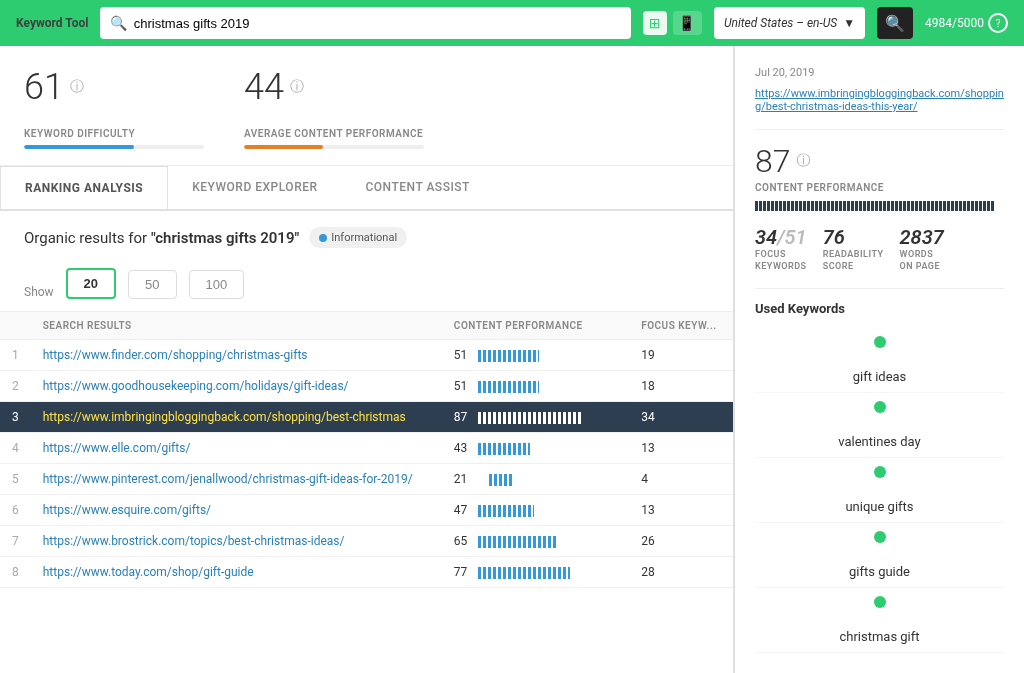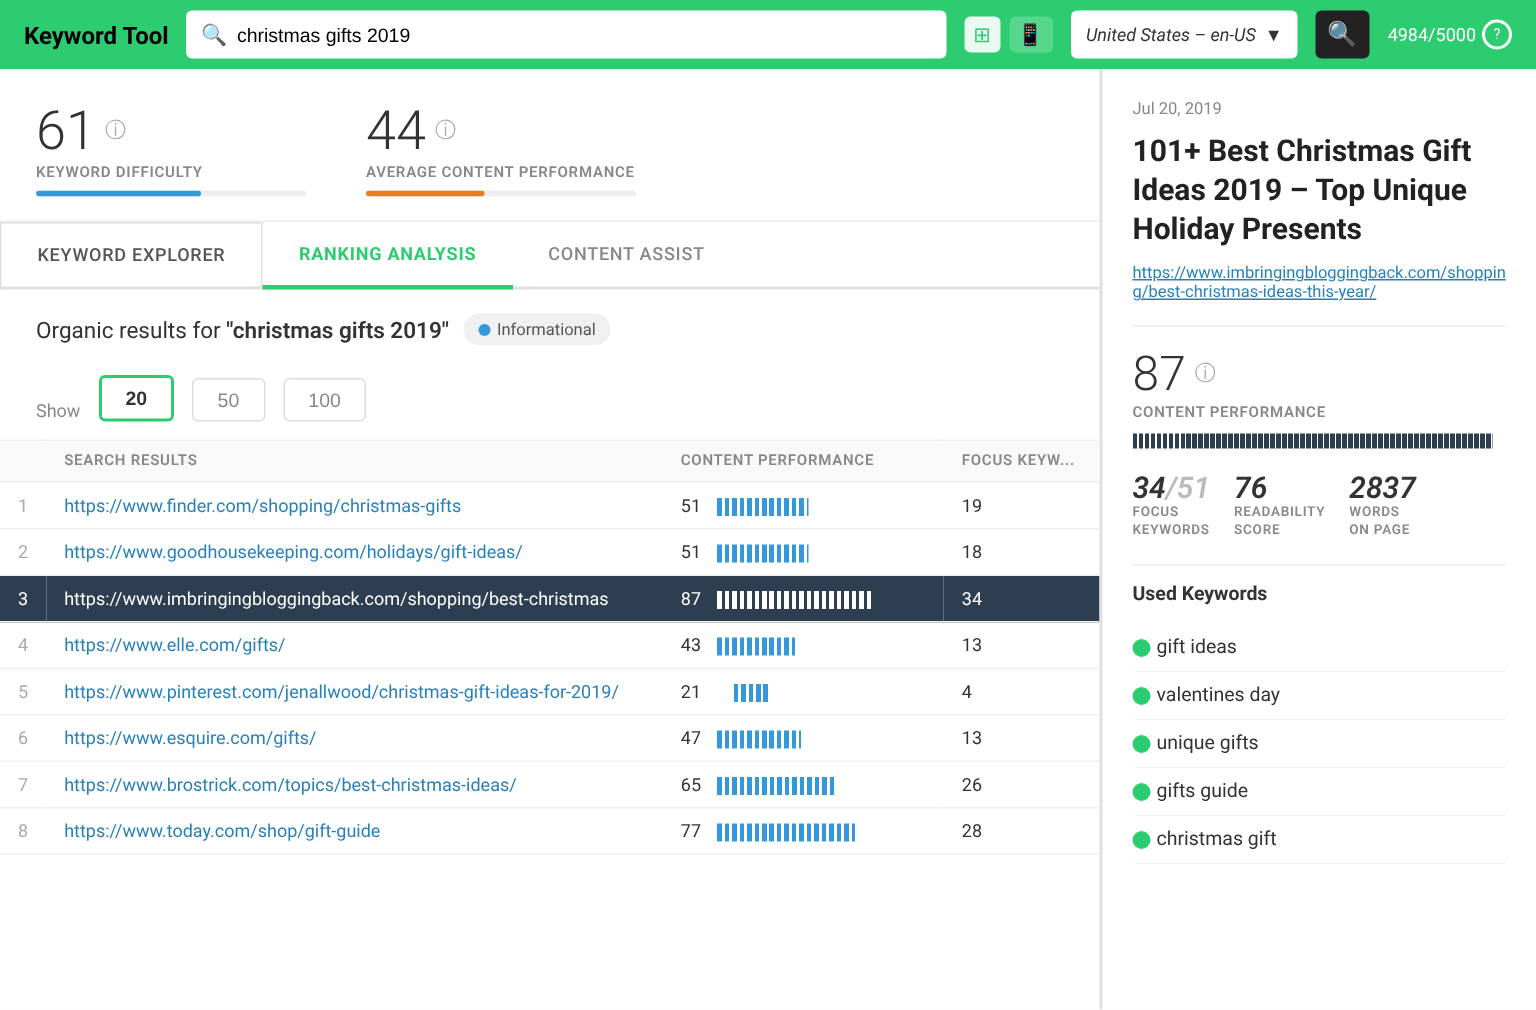--- a/index.html
+++ b/index.html
@@ -1,20 +1,20 @@
 <!DOCTYPE html>
 <html><head>
   <meta charset="utf-8">
   <style>
     * { box-sizing: border-box; margin: 0; padding: 0; }
     body { font-family: -apple-system, BlinkMacSystemFont, 'Segoe UI', Roboto, sans-serif; background: #f5f5f5; font-size: 13px; color: #333; }
 
     
     .header { background: #2ecc71; display: flex; align-items: center; padding: 0 16px; height: 46px; gap: 12px; }
-    .logo { color: #000000; font-weight: 700; font-size: 16px; white-space: nowrap; }
+    .logo { color: #404040; font-weight: 700; font-size: 12px; white-space: nowrap; }
     .search-bar { flex: 1; display: flex; align-items: center; background: white; border-radius: 4px; padding: 0 10px; height: 32px; gap: 6px; }
     .search-bar input { border: none; outline: none; flex: 1; font-size: 13px; }
     .search-icon-wrap { color: #aaa; font-size: 14px; }
     .header-icons { display: flex; gap: 6px; align-items: center; }
     .header-icon { background: rgba(255,255,255,0.2); border-radius: 4px; padding: 4px 6px; color: white; font-size: 14px; cursor: pointer; border: none; }
     .header-icon.active { background: rgba(255,255,255,0.9); color: #2ecc71; }
     .region-selector { display: flex; align-items: center; background: white; border-radius: 4px; padding: 4px 10px; font-size: 12px; height: 32px; gap: 6px; cursor: pointer; font-style: italic; }
     .search-btn { background: #222; color: white; border: none; border-radius: 4px; width: 36px; height: 32px; font-size: 16px; cursor: pointer; display: flex; align-items: center; justify-content: center; }
     .credit-counter { color: white; font-size: 12px; display: flex; align-items: center; gap: 4px; white-space: nowrap; }
     .credit-circle { width: 20px; height: 20px; border-radius: 50%; border: 2px solid white; display: flex; align-items: center; justify-content: center; font-size: 10px; color: white; }
@@ -23,21 +23,21 @@
     .main { display: flex; height: calc(673px - 46px); overflow: hidden; }
 
     
     .left-panel { flex: 1; overflow-y: auto; background: white; border-right: 1px solid #e0e0e0; }
 
     
     .stats-row { display: flex; padding: 20px 24px 16px; gap: 40px; border-bottom: 1px solid #eee; }
     .stat-item {}
     .stat-number { font-size: 36px; font-weight: 300; color: #333; display: flex; align-items: center; gap: 6px; }
     .stat-info { color: #aaa; font-size: 14px; cursor: pointer; }
-    .stat-label { font-size: 10px; font-weight: 600; color: #888; letter-spacing: 0.5px; margin-top: 2px; margin-bottom: 6px; }
+    .stat-label { font-size: 10px; font-weight: 600; color: #888; letter-spacing: 0.5px; margin-top: 20px; margin-bottom: 6px; }
     .progress-bar { height: 4px; width: 180px; background: #eee; border-radius: 2px; overflow: hidden; }
     .progress-fill-blue { height: 100%; background: #3498db; border-radius: 2px; }
     .progress-fill-orange { height: 100%; background: #e67e22; border-radius: 2px; }
 
     
     .tabs { display: flex; border-bottom: 2px solid #e0e0e0; background: white; }
     .tab { padding: 14px 24px; font-size: 12px; font-weight: 500; color: #888; cursor: pointer; border-bottom: 3px solid transparent; margin-bottom: -2px; text-transform: uppercase; letter-spacing: 0.5px; }
     .tab.active { color: #2ecc71; border-bottom: 3px solid #2ecc71; font-weight: 700; }
     .tab:first-child { border: 1px solid #e0e0e0; border-bottom: none; color: #555; }
 
@@ -56,42 +56,42 @@
     .show-btn:not(.active) { border-color: #ddd; color: #888; }
 
     
     .results-table { width: 100%; border-collapse: collapse; }
     .results-table thead tr { background: #f9f9f9; }
     .results-table th { padding: 8px 12px; font-size: 10px; font-weight: 600; color: #888; text-align: left; letter-spacing: 0.5px; text-transform: uppercase; border-top: 1px solid #eee; border-bottom: 1px solid #eee; }
     .results-table td { padding: 8px 12px; border-bottom: 1px solid #f0f0f0; font-size: 12px; }
     .results-table .url-cell { color: #2980b9; }
     .results-table tr.highlighted { background: #2c3e50; }
     .results-table tr.highlighted td { color: white; }
-    .results-table tr.highlighted .url-cell { color: #ffffff; }
+    .results-table tr.highlighted .url-cell { color: #fde047; }
     .row-num { color: #aaa; font-size: 11px; width: 20px; }
     .perf-bar-container { width: 120px; }
     .perf-bar { height: 12px; background: repeating-linear-gradient(90deg, #3498db 0px, #3498db 3px, transparent 3px, transparent 5px); }
     .perf-bar.white-bars { background: repeating-linear-gradient(90deg, white 0px, white 3px, transparent 3px, transparent 5px); }
 
     
     .right-panel { width: 290px; background: white; border-left: 1px solid #e0e0e0; overflow-y: auto; padding: 20px; }
     .article-date { font-size: 11px; color: #888; margin-bottom: 8px; }
     .article-title { font-size: 20px; font-weight: 700; color: #222; line-height: 1.3; margin-bottom: 10px; }
     .article-url { font-size: 11px; color: #2980b9; word-break: break-all; margin-bottom: 16px; text-decoration: underline; cursor: pointer; }
     .divider { border: none; border-top: 1px solid #eee; margin: 12px 0; }
     .perf-score { font-size: 32px; font-weight: 300; color: #333; display: flex; align-items: center; gap: 6px; }
     .perf-label { font-size: 10px; font-weight: 600; color: #888; letter-spacing: 0.5px; margin-bottom: 8px; margin-top: 2px; }
     .dense-bar { height: 10px; background: repeating-linear-gradient(90deg, #2c3e50 0px, #2c3e50 3px, transparent 3px, transparent 4px); width: 240px; margin-bottom: 14px; }
     .metrics-row { display: flex; gap: 16px; margin-bottom: 16px; }
     .metric-item {}
     .metric-value { font-size: 20px; font-weight: 600; color: #333; font-style: italic; }
     .metric-sub { font-size: 9px; color: #888; font-weight: 600; letter-spacing: 0.5px; text-transform: uppercase; line-height: 1.3; }
     .metric-faded { color: #bbb; }
     .used-keywords-title { font-size: 13px; font-weight: 700; color: #333; margin-bottom: 12px; }
-    .keyword-item { display: flex; align-items: center; gap: 4px; padding: 8px 0; border-bottom: 1px solid #f5f5f5; }
+    .keyword-item { display: flex; align-items: center; gap: 21px; padding: 8px 0; border-bottom: 1px solid #f5f5f5; flex-direction: column; }
     .keyword-dot { width: 12px; height: 12px; background: #2ecc71; border-radius: 50%; flex-shrink: 0; }
     .keyword-text { font-size: 13px; color: #333; }
   </style>
 </head>
 <body>
 
 <header class="header">
   <div class="logo">Keyword Tool</div>
   <div class="search-bar">
     <span class="search-icon-wrap">🔍</span>
@@ -133,25 +133,25 @@
           <span class="stat-info">ⓘ</span>
         </div>
         <div class="stat-label">AVERAGE CONTENT PERFORMANCE</div>
         <div class="progress-bar">
           <div class="progress-fill-orange" style="width: 44%"></div>
         </div>
       </div>
     </div>
 
     <div class="tabs">
+      <div class="tab active">
+        <span>RANKING ANALYSIS</span>
+      </div>
       <div class="tab">
         <span>Keyword Explorer</span>
-      </div>
-      <div class="tab active">
-        <span>RANKING ANALYSIS</span>
       </div>
       <div class="tab">
         <span>Content Assist</span>
       </div>
     </div>
 
     <div class="results-header">
       <span class="results-title">
         <span>Organic results for</span>
         <em> <span>"christmas gifts 2019"</span></em>
@@ -267,21 +267,20 @@
     </td>
     <td>28</td>
   </tr>
         </tbody>
     </table>
 
   </div>
 
   <div class="right-panel">
     <div class="article-date">Jul 20, 2019</div>
-    <div class="article-title">101+ Best Christmas Gift Ideas 2019 – Top Unique Holiday Presents</div>
     <div class="article-url">https://www.imbringingbloggingback.com/shopping/best-christmas-ideas-this-year/</div>
     <hr class="divider">
     <div class="perf-score">
       <span>87</span>
       <span style="font-size:14px; color:#aaa;">ⓘ</span>
     </div>
     <div class="perf-label">CONTENT PERFORMANCE</div>
     <div class="dense-bar"></div>
     <div class="metrics-row">
       <div class="metric-item">

